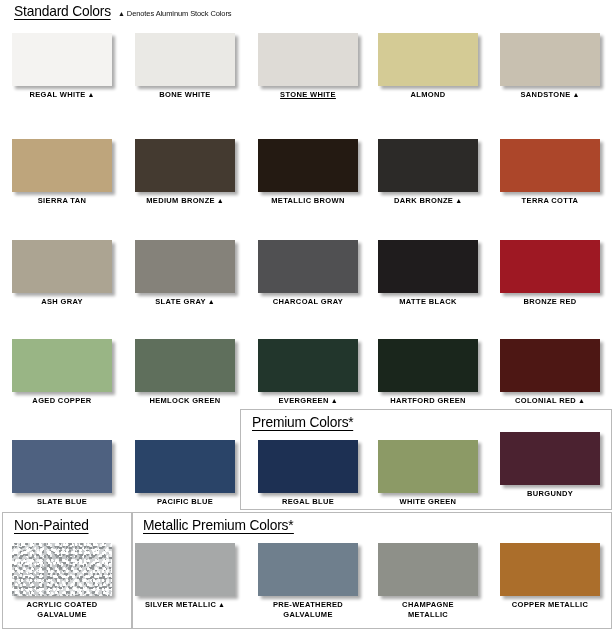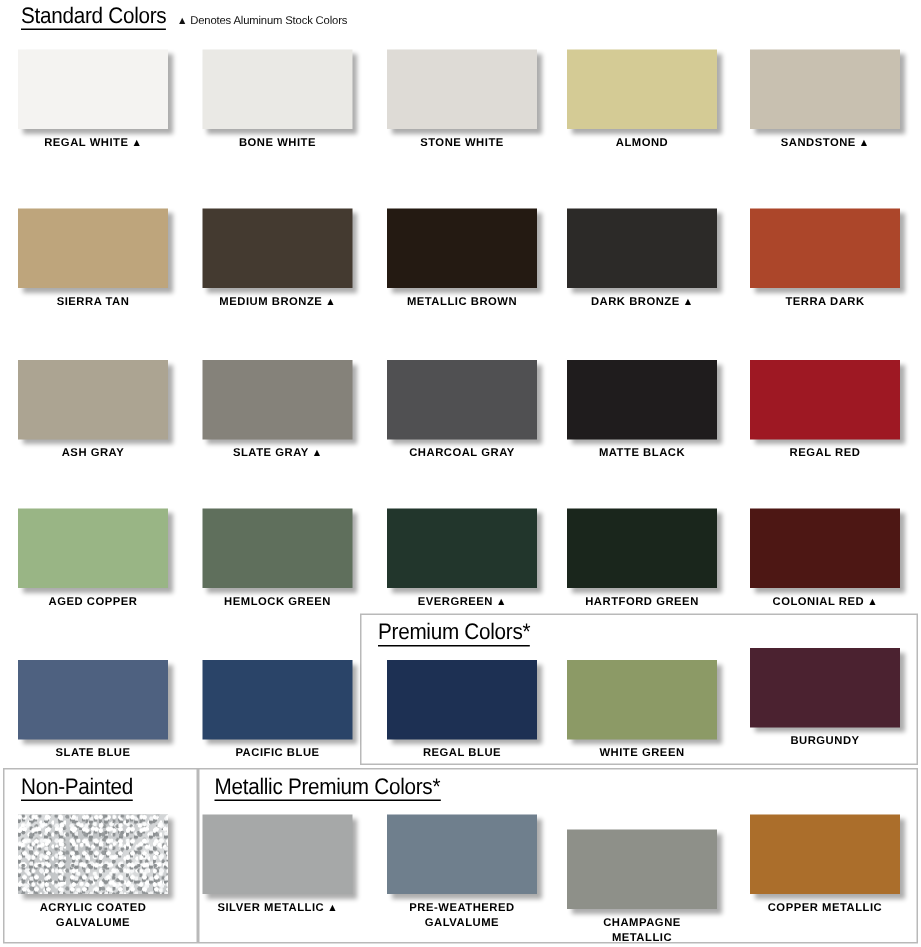--- a/index.html
+++ b/index.html
@@ -130,21 +130,21 @@
 
   <div id="grid">
       <div class="swatch-cell" style="left: 7px; top: 33px;">
         <div class="swatch" style="background: rgb(244, 243, 241);"></div>
         <div class="swatch-label">REGAL WHITE<span class="tri">  ▲</span></div>
       </div>
       <div class="swatch-cell" style="left: 130px; top: 33px;">
         <div class="swatch" style="background: rgb(234, 233, 229);"></div>
         <div class="swatch-label">BONE WHITE</div>
       </div>
-      <div class="swatch-cell" style="left: 253px; top: 33px;">
+      <div class="swatch-cell" style="left: 253px; top: 33px; text-decoration: underline;">
         <div class="swatch" style="background: rgb(222, 219, 214);"></div>
         <div class="swatch-label">STONE WHITE</div>
       </div>
       <div class="swatch-cell" style="left: 373px; top: 33px;">
         <div class="swatch" style="background: rgb(212, 203, 149);"></div>
         <div class="swatch-label">ALMOND</div>
       </div>
       <div class="swatch-cell" style="left: 495px; top: 33px;">
         <div class="swatch" style="background: rgb(200, 192, 176);"></div>
         <div class="swatch-label">SANDSTONE<span class="tri">  ▲</span></div>
@@ -160,41 +160,41 @@
       <div class="swatch-cell" style="left: 253px; top: 139px;">
         <div class="swatch" style="background: rgb(36, 26, 18);"></div>
         <div class="swatch-label">METALLIC BROWN</div>
       </div>
       <div class="swatch-cell" style="left: 373px; top: 139px;">
         <div class="swatch" style="background: rgb(44, 42, 40);"></div>
         <div class="swatch-label">DARK BRONZE<span class="tri">  ▲</span></div>
       </div>
       <div class="swatch-cell" style="left: 495px; top: 139px;">
         <div class="swatch" style="background: rgb(172, 70, 42);"></div>
-        <div class="swatch-label">TERRA DARK</div>
+        <div class="swatch-label">TERRA COTTA</div>
       </div>
       <div class="swatch-cell" style="left: 7px; top: 240px;">
         <div class="swatch" style="background: rgb(172, 164, 146);"></div>
         <div class="swatch-label">ASH GRAY</div>
       </div>
       <div class="swatch-cell" style="left: 130px; top: 240px;">
         <div class="swatch" style="background: rgb(133, 130, 122);"></div>
         <div class="swatch-label">SLATE GRAY<span class="tri">  ▲</span></div>
       </div>
       <div class="swatch-cell" style="left: 253px; top: 240px;">
         <div class="swatch" style="background: rgb(80, 80, 82);"></div>
         <div class="swatch-label">CHARCOAL GRAY</div>
       </div>
       <div class="swatch-cell" style="left: 373px; top: 240px;">
         <div class="swatch" style="background: rgb(31, 28, 29);"></div>
         <div class="swatch-label">MATTE BLACK</div>
       </div>
       <div class="swatch-cell" style="left: 495px; top: 240px;">
         <div class="swatch" style="background: rgb(158, 24, 35);"></div>
-        <div class="swatch-label">REGAL RED</div>
+        <div class="swatch-label">BRONZE RED</div>
       </div>
       <div class="swatch-cell" style="left: 7px; top: 339px;">
         <div class="swatch" style="background: rgb(153, 181, 133);"></div>
         <div class="swatch-label">AGED COPPER</div>
       </div>
       <div class="swatch-cell" style="left: 130px; top: 339px;">
         <div class="swatch" style="background: rgb(95, 111, 92);"></div>
         <div class="swatch-label">HEMLOCK GREEN</div>
       </div>
       <div class="swatch-cell" style="left: 253px; top: 339px;">
@@ -236,21 +236,21 @@
       </div>
       <div class="swatch-cell" style="left: 130px; top: 543px;">
         <div class="swatch" style="background: rgb(166, 168, 168);"></div>
         <div class="swatch-label">SILVER METALLIC<span class="tri">  ▲</span></div>
       </div>
       <div class="swatch-cell" style="left: 253px; top: 543px;">
         <div class="swatch" style="background: rgb(111, 127, 141);"></div>
         <div class="swatch-label">PRE-WEATHERED
 GALVALUME</div>
       </div>
-      <div class="swatch-cell" style="left: 373px; top: 543px; margin-top: 10px;">
+      <div class="swatch-cell" style="left: 373px; top: 543px;">
         <div class="swatch" style="background: rgb(142, 144, 137);"></div>
         <div class="swatch-label">CHAMPAGNE
 METALLIC</div>
       </div>
       <div class="swatch-cell" style="left: 495px; top: 543px;">
         <div class="swatch" style="background: rgb(171, 110, 43);"></div>
         <div class="swatch-label">COPPER METALLIC</div>
       </div>
     </div>
 

